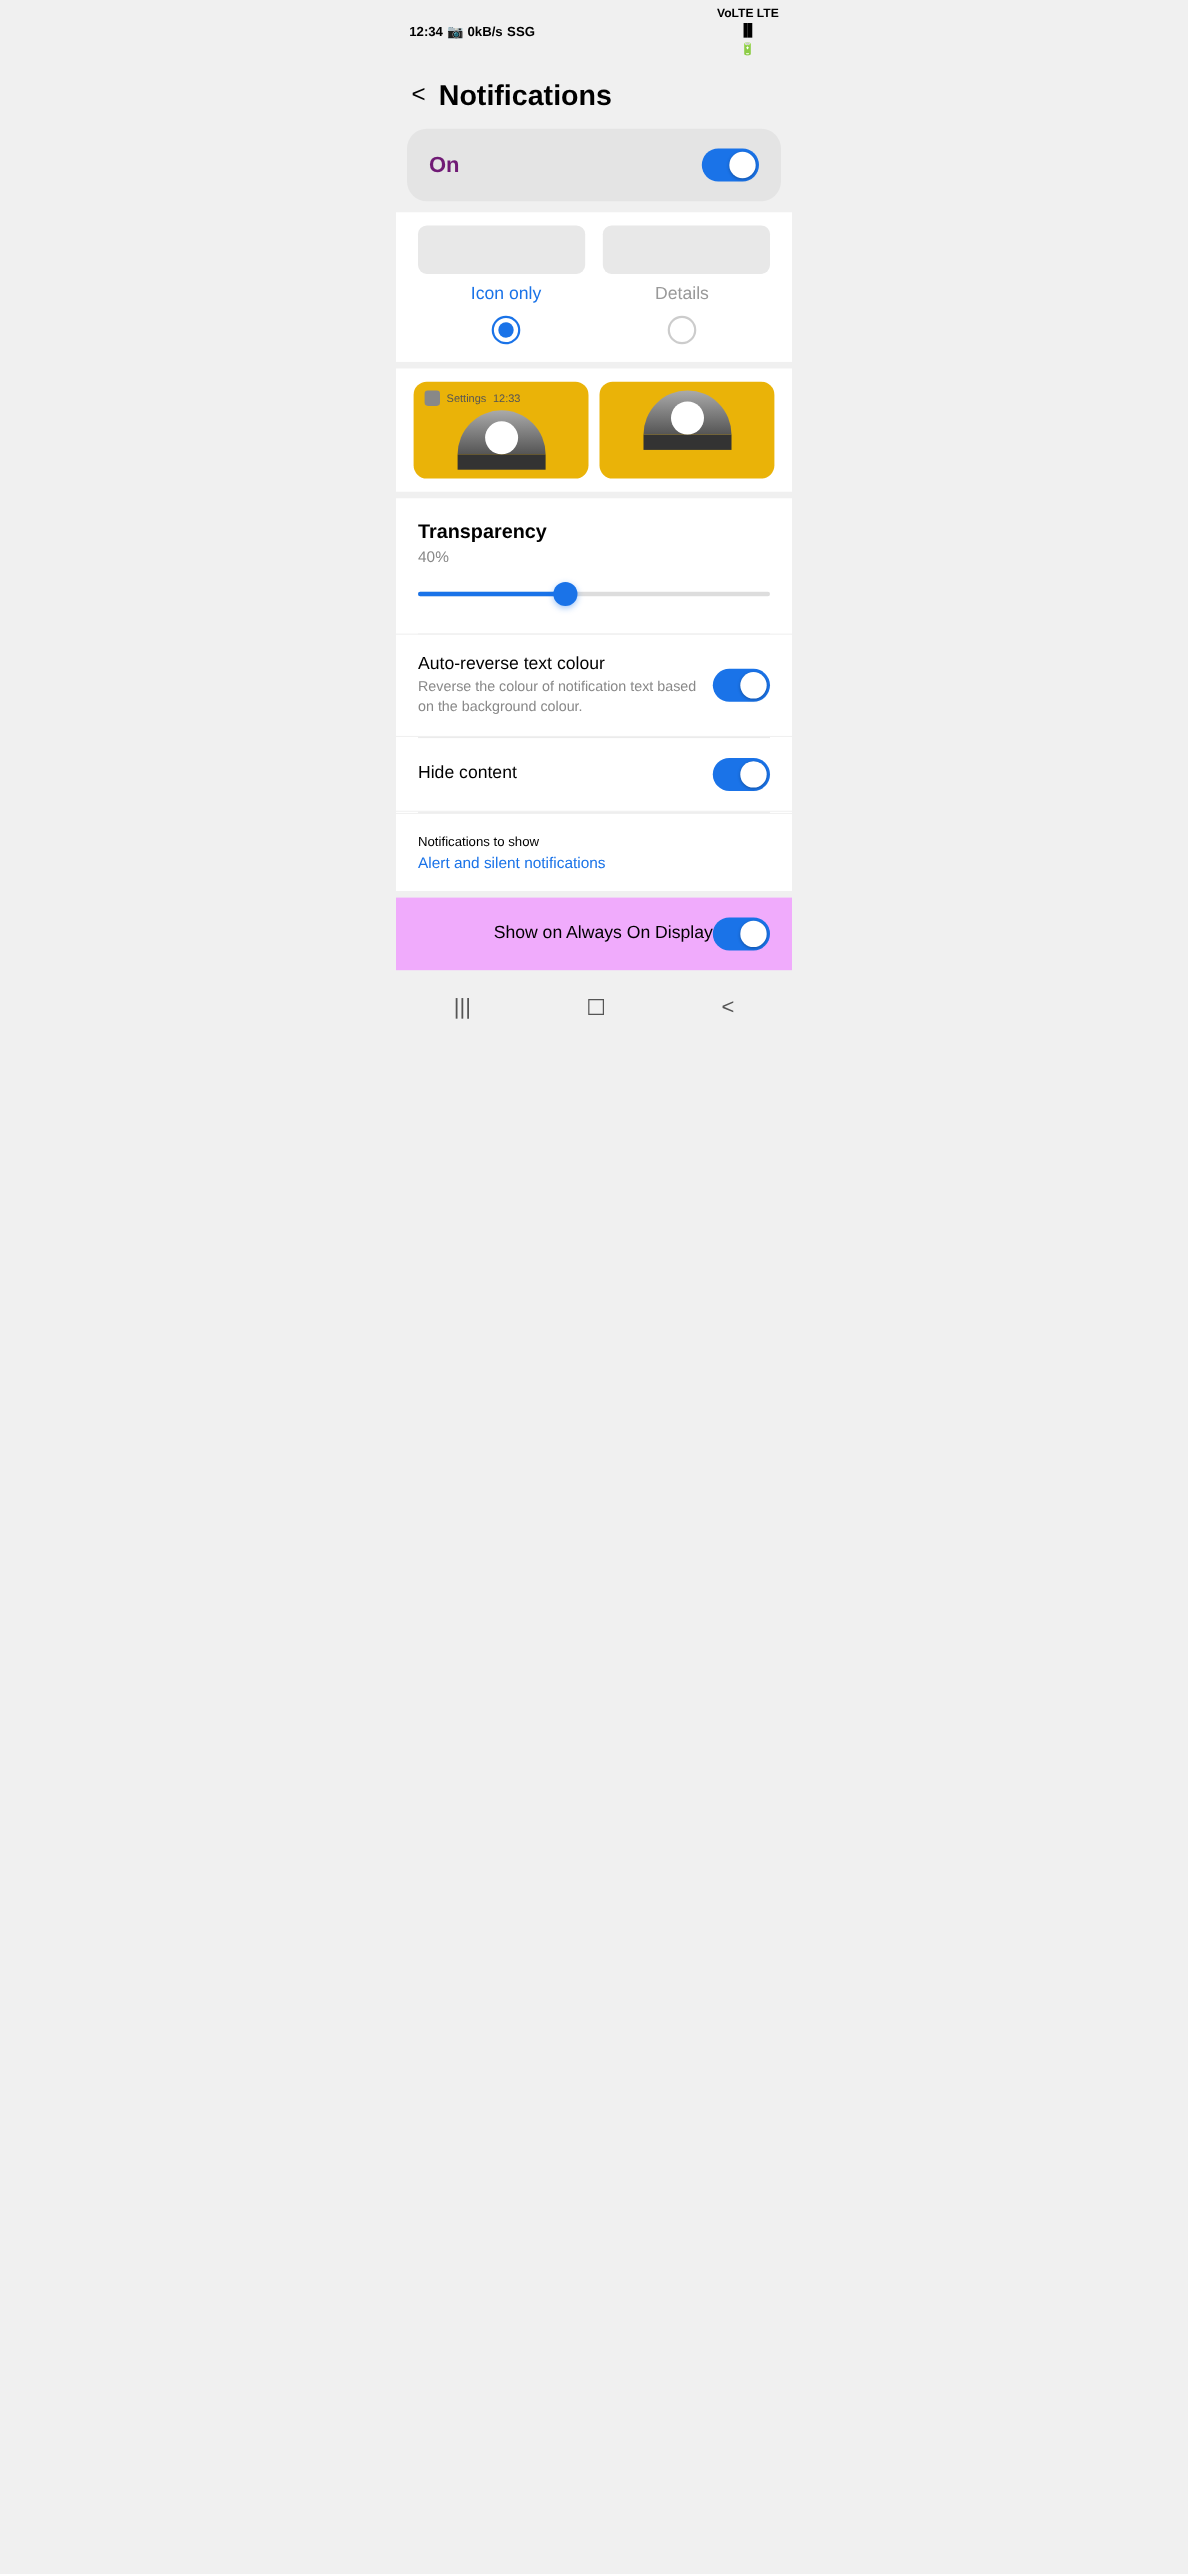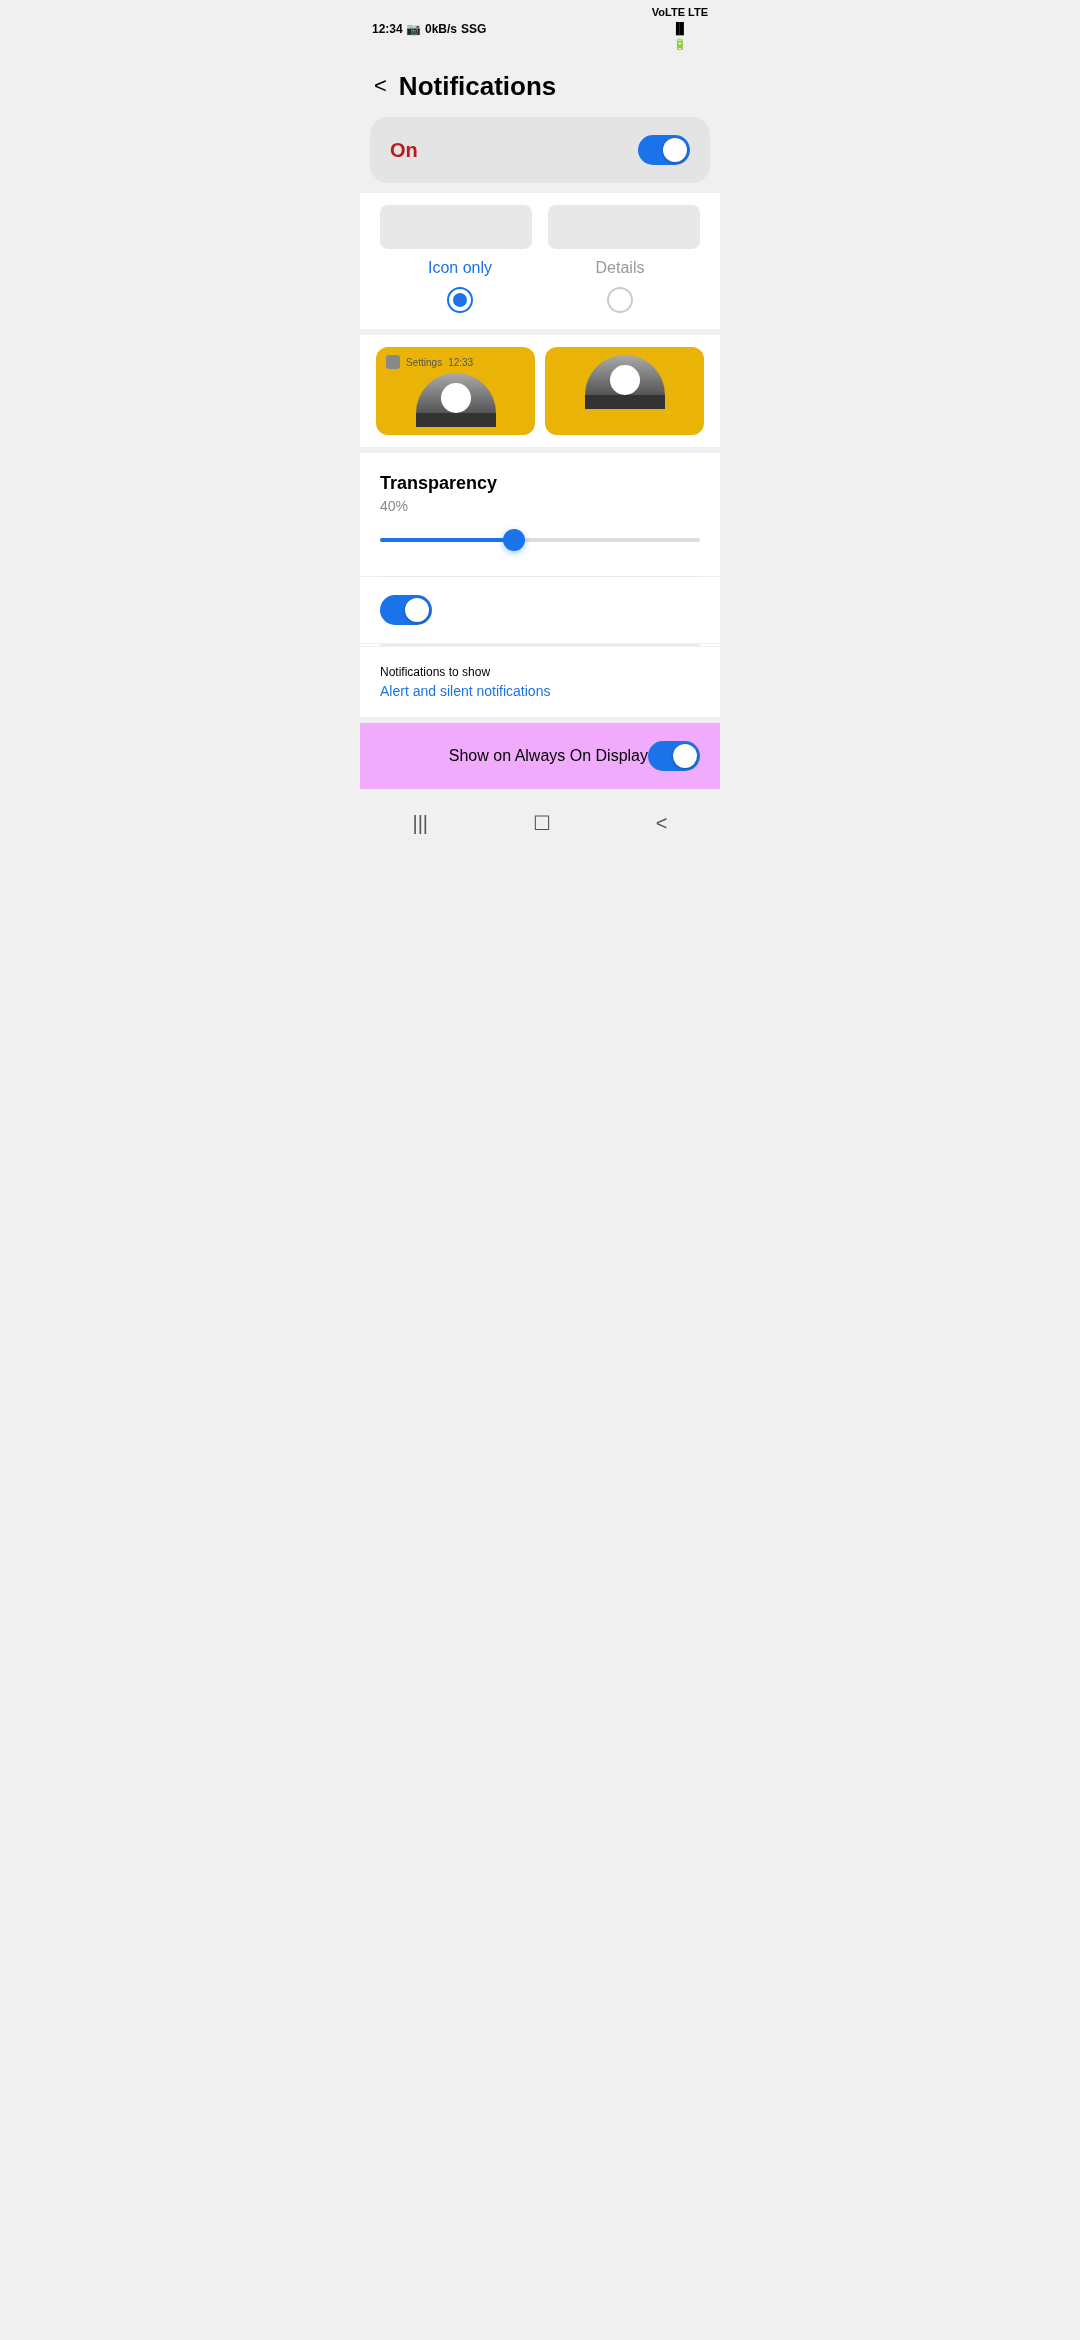--- a/index.html
+++ b/index.html
@@ -54,21 +54,21 @@
       border-radius: 18px;
       margin: 0 10px 10px 10px;
       padding: 18px 20px;
       display: flex;
       justify-content: space-between;
       align-items: center;
     }
     .toggle-label-on {
       font-size: 20px;
       font-weight: 600;
-      color: #b91c1c;
+      color: #701a75;
     }
 
     
     .toggle-switch {
       width: 52px;
       height: 30px;
       border-radius: 15px;
       background: #1a73e8;
       position: relative;
       cursor: pointer;
@@ -413,25 +413,35 @@
     </div>
     <div class="slider-thumb"></div>
   </div>
 </div>
 
 <div class="divider"></div>
 
 <div class="settings-section">
 
   <div class="settings-item">
+    <div class="settings-item-text">
+      <div class="settings-item-title">Auto-reverse text colour</div>
+      <div class="settings-item-subtitle">Reverse the colour of notification text based on the background colour.</div>
+    </div>
     <div class="toggle-switch"></div>
   </div>
 
   <div class="divider"></div>
 
+  <div class="settings-item">
+    <div class="settings-item-text">
+      <div class="settings-item-title">Hide content</div>
+    </div>
+    <div class="toggle-switch"></div>
+  </div>
 
   <div class="divider"></div>
 
   <div class="notif-to-show">
     <div class="notif-to-show-title">Notifications to show</div>
     <div class="notif-to-show-sub">Alert and silent notifications</div>
   </div>
 
 </div>
 

